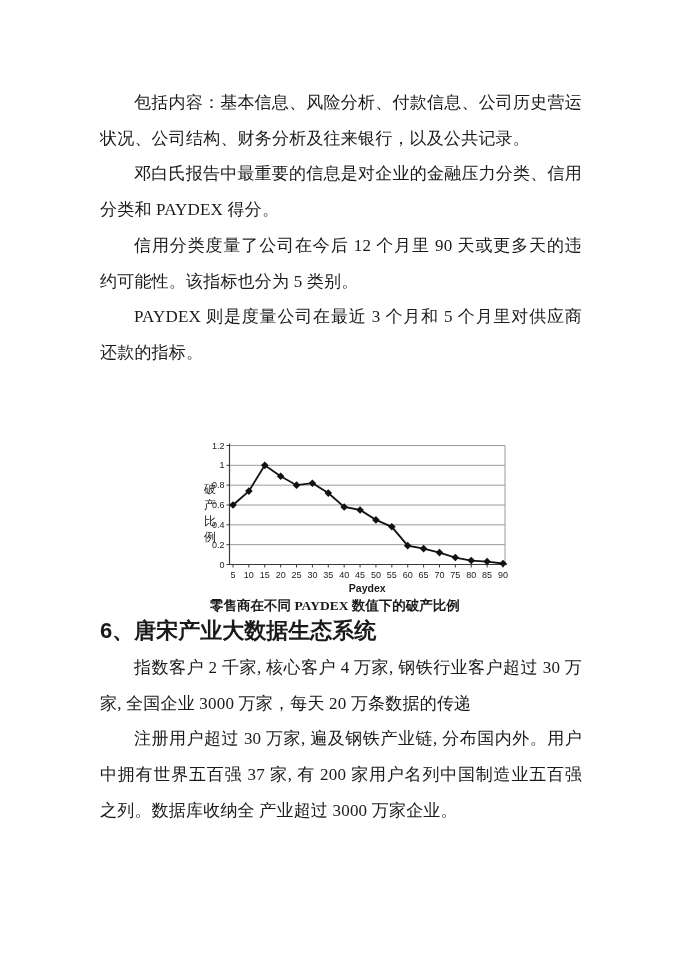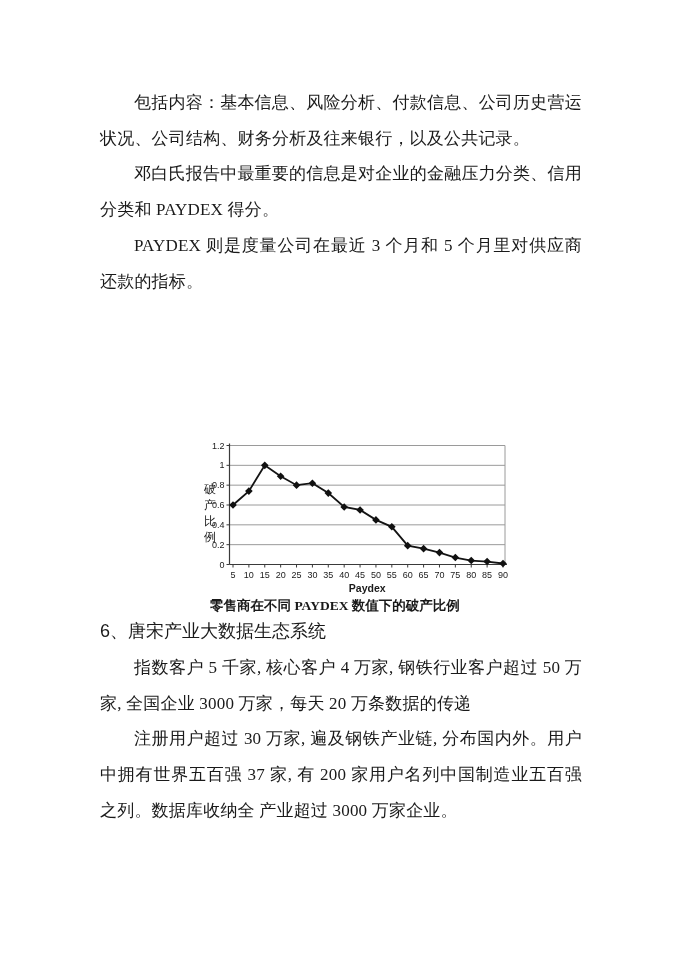--- a/index.html
+++ b/index.html
@@ -17,21 +17,21 @@
     line-height:35.7px;
     text-align:justify;
     text-indent:34px;
     letter-spacing:0.2px;
   }
   .body1 { position:absolute; left:100px; top:85px;  width:482px; }
   .body2 { position:absolute; left:100px; top:650px; width:482px; }
   .heading {
     position:absolute; left:100px; top:618px; width:482px;
     margin:0;
-    font-size:18px; font-weight:normal; line-height:26px;
+    font-size:22px; font-weight:bold; line-height:26px;
     font-family:"Liberation Sans","DejaVu Sans",sans-serif;
   }
   .chart-figure {
     position:absolute; left:196px; top:436px;
     width:320px; height:162px; margin:0;
   }
   .chart-figure svg { display:block; width:320px; height:162px; }
   .chart-figure svg text {
     font-family:"Liberation Sans","DejaVu Sans",sans-serif;
     fill:#1a1a1a;
@@ -43,20 +43,21 @@
   }
 </style>
 </head>
 <body>
 
 <div class="page">
 
   <section class="body-text body1">
     <p>包括内容：基本信息、风险分析、付款信息、公司历史营运状况、公司结构、财务分析及往来银行，以及公共记录。</p>
     <p>邓白氏报告中最重要的信息是对企业的金融压力分类、信用分类和 PAYDEX 得分。</p>
+    <p>信用分类度量了公司在今后 12 个月里 90 天或更多天的违约可能性。该指标也分为 5 类别。</p>
     <p>PAYDEX 则是度量公司在最近 3 个月和 5 个月里对供应商还款的指标。</p>
   </section>
 
   <figure class="chart-figure">
     <svg id="chart-svg" viewBox="0 0 320 162">
         <line x1="33.5" y1="108.66666666666666" x2="309" y2="108.66666666666666" stroke="#9a9a9a" stroke-width="1"></line>
         <line x1="33.5" y1="88.83333333333333" x2="309" y2="88.83333333333333" stroke="#9a9a9a" stroke-width="1"></line>
         <line x1="33.5" y1="69" x2="309" y2="69" stroke="#9a9a9a" stroke-width="1"></line>
         <line x1="33.5" y1="49.16666666666666" x2="309" y2="49.16666666666666" stroke="#9a9a9a" stroke-width="1"></line>
         <line x1="33.5" y1="29.33333333333333" x2="309" y2="29.33333333333333" stroke="#9a9a9a" stroke-width="1"></line>
@@ -139,17 +140,17 @@
         <text x="8" y="89" font-size="12">比</text>
         <text x="8" y="105" font-size="12">例</text>
       </svg>
   </figure>
 
   <div class="caption">零售商在不同 PAYDEX 数值下的破产比例</div>
 
   <h2 class="heading">6、唐宋产业大数据生态系统</h2>
 
   <section class="body-text body2">
-    <p>指数客户 5 千家, 核心客户 4 万家, 钢铁行业客户超过 50 万家, 全国企业 3000 万家，每天 20 万条数据的传递</p>
+    <p>指数客户 2 千家, 核心客户 4 万家, 钢铁行业客户超过 30 万家, 全国企业 3000 万家，每天 20 万条数据的传递</p>
     <p>注册用户超过 30 万家, 遍及钢铁产业链, 分布国内外。用户 中拥有世界五百强 37 家, 有 200 家用户名列中国制造业五百强之列。数据库收纳全 产业超过 3000 万家企业。</p>
   </section>
 
 </div>
 
 </body></html>

